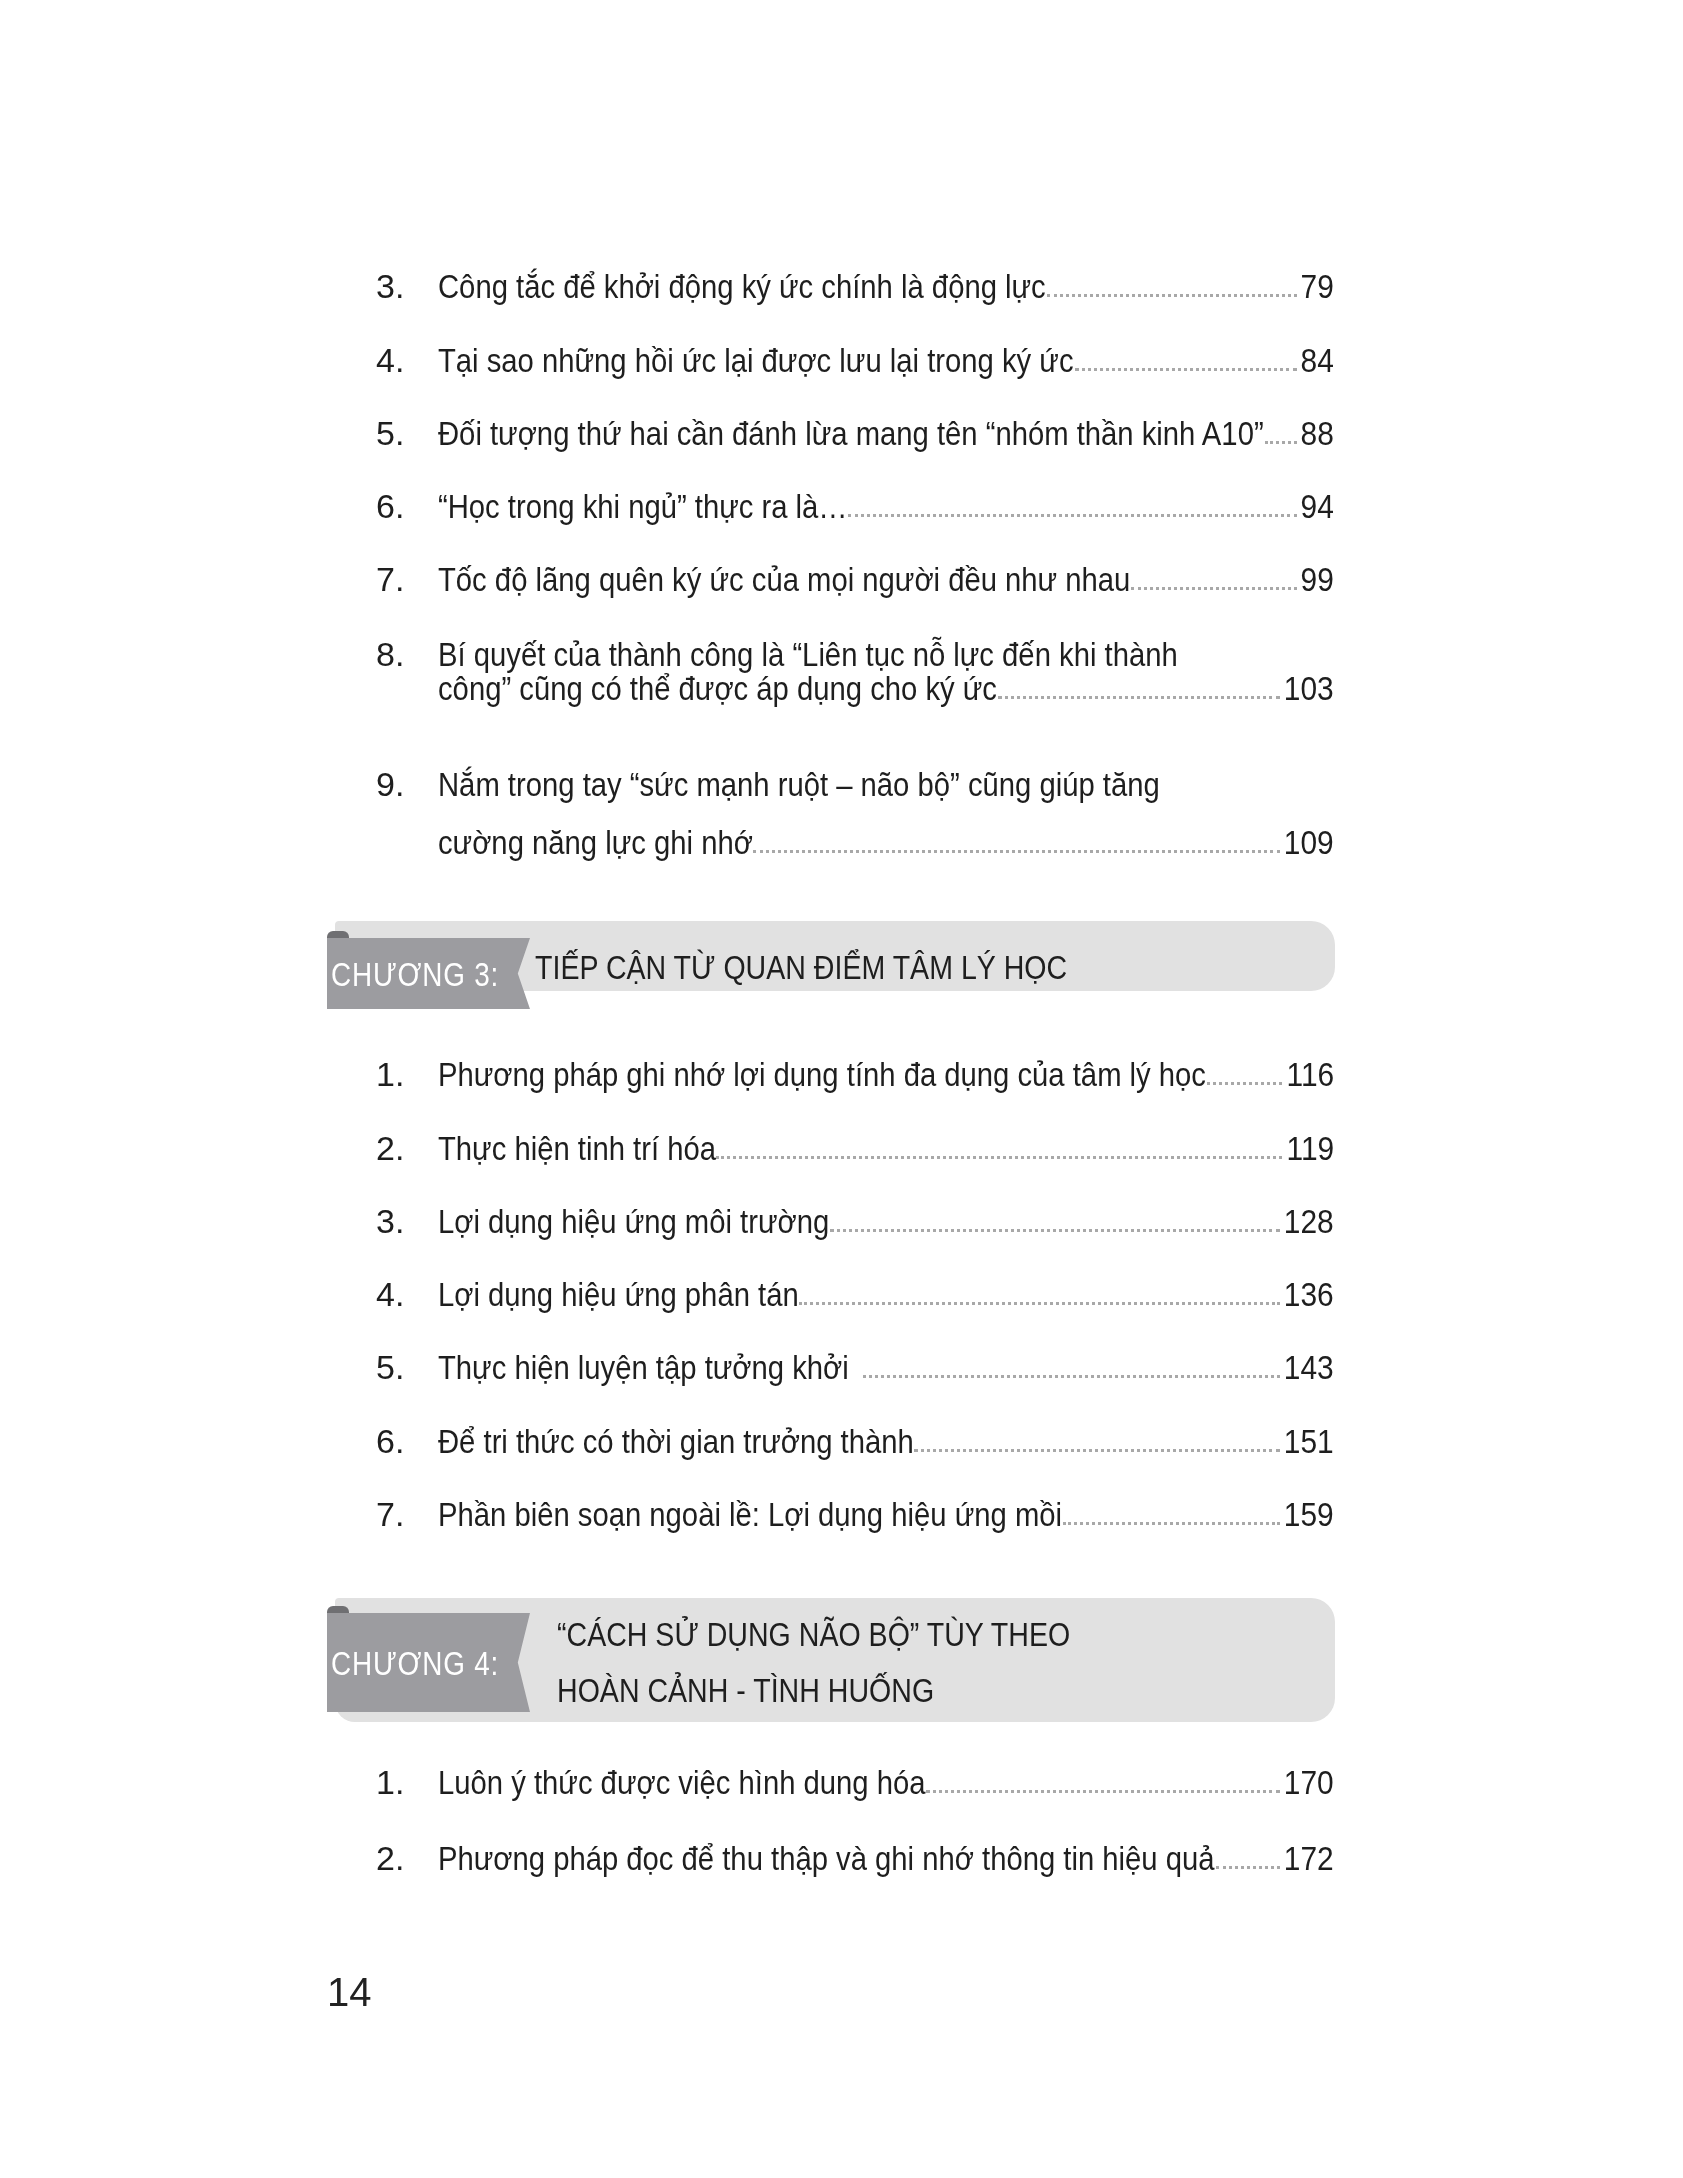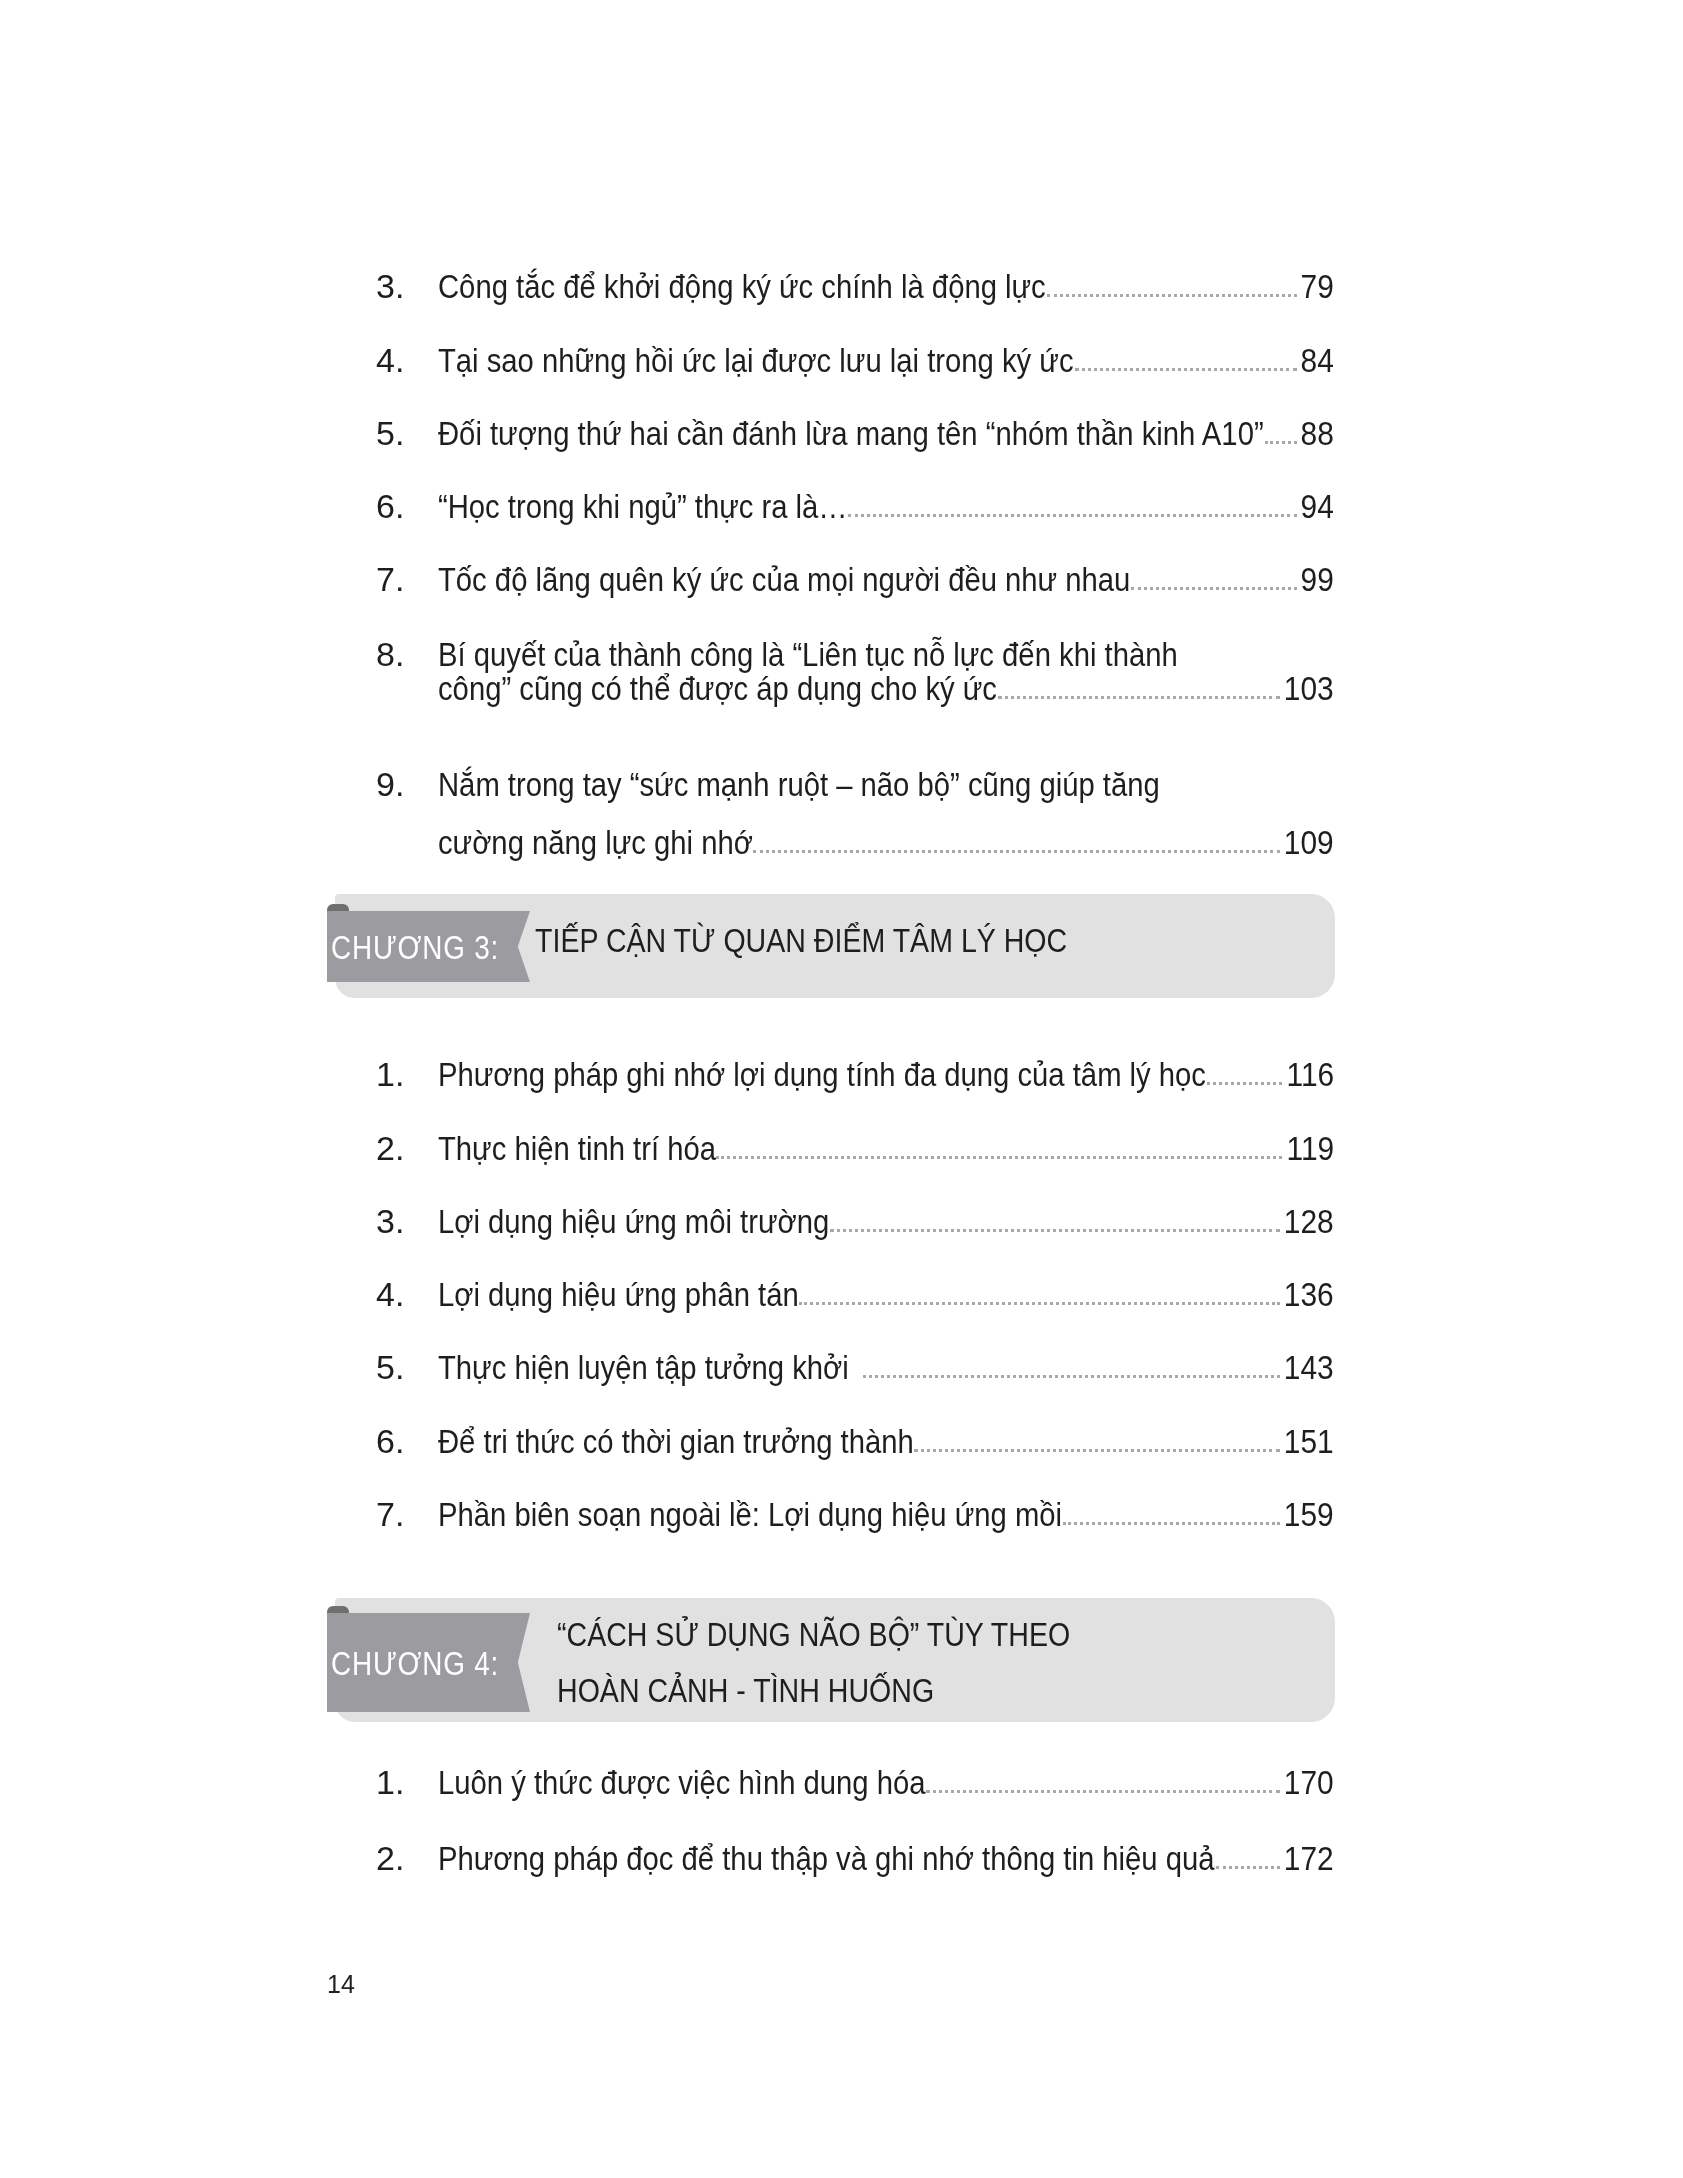--- a/index.html
+++ b/index.html
@@ -19,21 +19,21 @@
   .chapter .bar { position: absolute; left: 8px; right: 0; top: 0; bottom: 0; background: #e1e1e1;
                   border-radius: 4px 24px 24px 20px; }
   .chapter .tab { position: absolute; left: 0; width: 203px; background: #9c9ca0;
                   clip-path: polygon(0 0, 100% 0, 94% 50%, 100% 100%, 0 100%); }
   .chapter .tab-label { position: absolute; left: 4px; color: #ffffff; font-size: 34px; white-space: nowrap;
                         transform: scaleX(0.82); transform-origin: left center; letter-spacing: 1px; }
   .chapter .title { position: absolute; font-size: 34px; color: #1e1e1e; white-space: nowrap;
                     transform: scaleX(0.84); transform-origin: left center; }
   .chapter .fold-wrap { position: absolute; left: 0; }
 
-  .page-number { position: absolute; left: 327px; top: 1970px; font-size: 25px; color: #222; }
+  .page-number { position: absolute; left: 327px; top: 1970px; font-size: 40px; color: #222; }
 </style>
 </head>
 <body>
 
 <div class="page">
 
   <div class="entry" style="top:269px">
     <div class="line">
       <span class="num">3.</span>
       <div class="txt-wrap">
@@ -113,21 +113,21 @@
     </div>
     <div class="line" style="margin-top:24px">
       <div class="txt-wrap">
         <span class="txt" style="margin-right: -51px;">cường năng lực ghi nhớ</span>
         <span class="leader"></span>
         <span class="pg" style="margin-left: -7px;">109</span>
       </div>
     </div>
   </div>
 
-  <div class="chapter" style="top:894px;height:104px">
+  <div class="chapter" style="top:921px;height:70px">
     <div class="bar"></div>
     <div class="fold-wrap" style="top:10px">
       <div style="width:22px;height:10px;background:#6f6f72;border-radius:6px 6px 0 0;"></div>
     </div>
     <div class="tab" style="top:17px;height:71px">
       <span class="tab-label" style="top:17px">CHƯƠNG  3:</span>
     </div>
     <span class="title" style="left:208px;top:27px">TIẾP CẬN TỪ QUAN ĐIỂM TÂM LÝ HỌC</span>
   </div>
 

